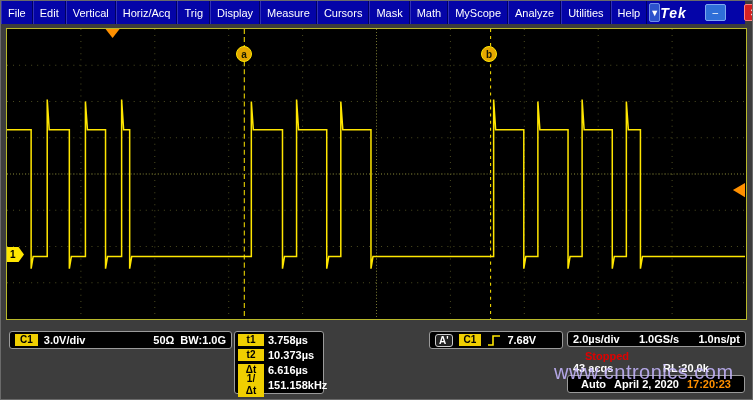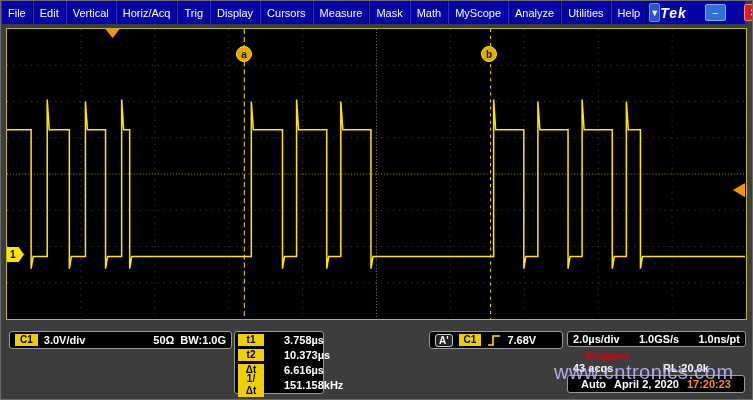--- a/index.html
+++ b/index.html
@@ -35,21 +35,21 @@
   .box{position:absolute;background:#000;border:1px solid #9a9a9a;border-radius:3px;color:#fff;
        font-size:11px;font-weight:bold;display:flex;align-items:center;box-sizing:border-box;}
   .badge{background:#f0cf00;color:#000;border-radius:0;font-size:10px;font-weight:bold;
          padding:0 5px;line-height:12px;display:inline-block;}
   .abadge{border:1px solid #ccc;border-radius:3px;color:#fff;font-size:10px;font-weight:bold;
           padding:0 3px;line-height:11px;display:inline-block;background:#222;}
   .ch-box{left:8px;top:330px;width:223px;height:18px;padding:0 5px;gap:6px;}
   .ch-box .spacer{flex:1;}
   .cur-box{left:233px;top:330px;width:90px;height:63px;flex-direction:column;align-items:stretch;
            justify-content:space-around;padding:1px 3px;}
-  .cur-row{display:flex;align-items:center;gap:20px;height:14px;}
+  .cur-row{display:flex;align-items:center;gap:4px;height:14px;}
   .cur-row .badge{min-width:16px;text-align:center;}
   .trig-box{left:428px;top:330px;width:134px;height:18px;padding:0 5px;gap:6px;}
   .hor-box{left:566px;top:330px;width:179px;height:16px;padding:0 5px;justify-content:space-between;}
   .date-box{left:566px;top:374px;width:178px;height:18px;padding:0 13px;justify-content:space-between;background:#000;}
   .free{position:absolute;font-size:11px;font-weight:bold;color:#fff;}
   .stopped{left:584px;top:349px;color:#e00000;}
   .acqs{left:572px;top:361px;}
   .rl{left:662px;top:361px;}
   .time{color:#ff9000;}
   .watermark{position:absolute;left:553px;top:360px;font-size:20px;color:#c4b5fd;opacity:.88;
@@ -60,22 +60,22 @@
 
 <div class="app">
 
   <div class="menubar">
     <div class="menu-item">File</div>
     <div class="menu-item">Edit</div>
     <div class="menu-item">Vertical</div>
     <div class="menu-item">Horiz/Acq</div>
     <div class="menu-item">Trig</div>
     <div class="menu-item">Display</div>
+    <div class="menu-item">Measure</div>
     <div class="menu-item">Cursors</div>
-    <div class="menu-item">Measure</div>
     <div class="menu-item">Mask</div>
     <div class="menu-item">Math</div>
     <div class="menu-item">MyScope</div>
     <div class="menu-item">Analyze</div>
     <div class="menu-item">Utilities</div>
     <div class="menu-item">Help</div>
     <div class="menu-dd">
       <span>▼</span>
     </div>
     <div class="menubar-right">

